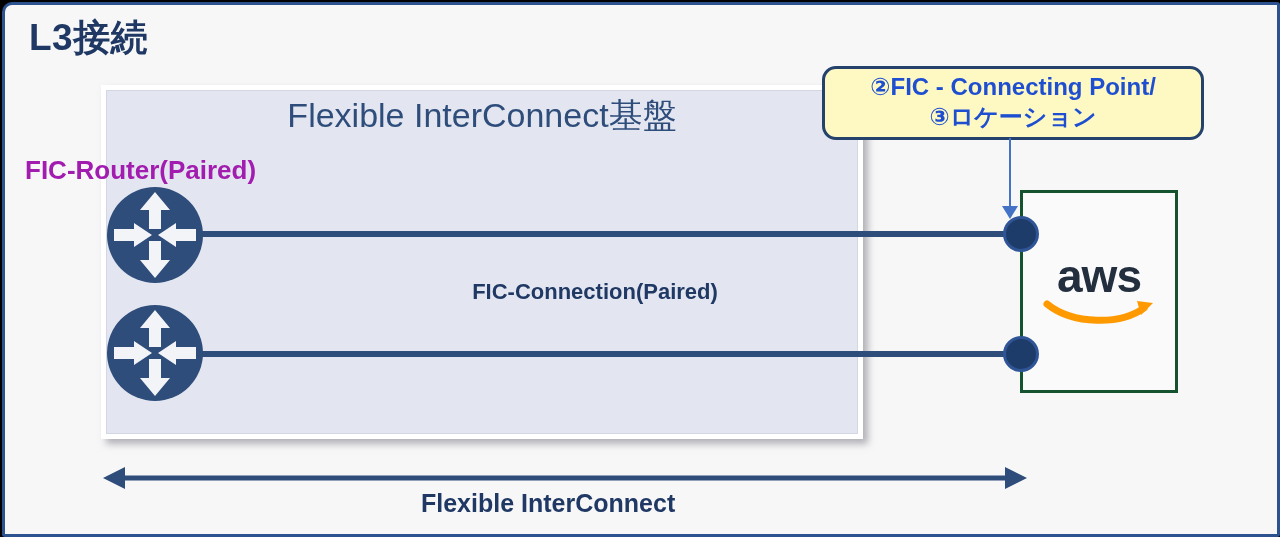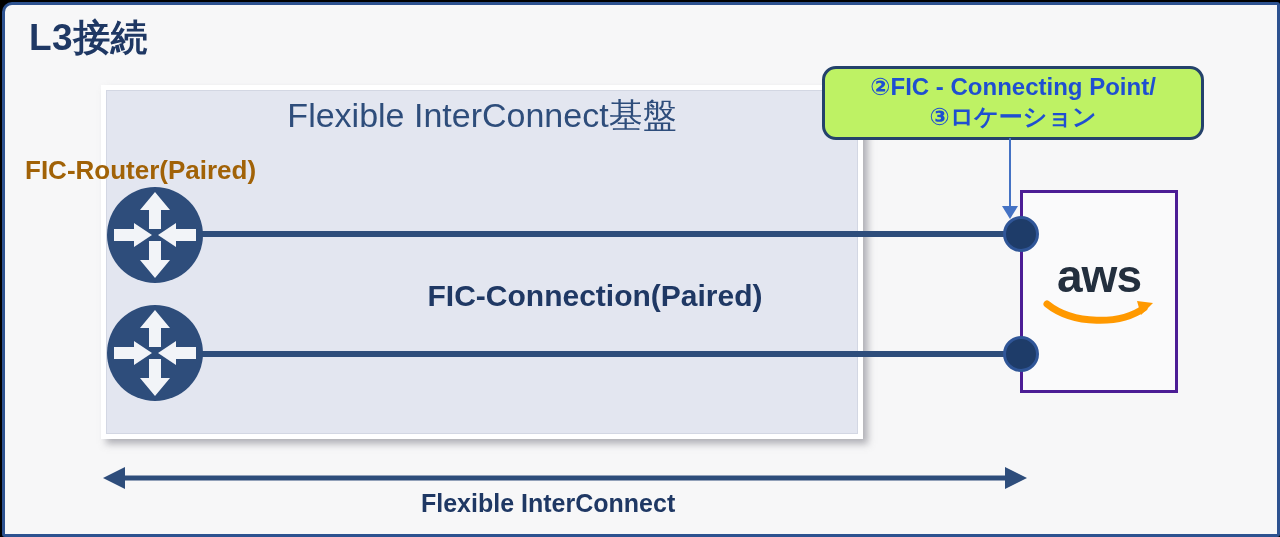--- a/index.html
+++ b/index.html
@@ -21,49 +21,49 @@
   }
   .panel-inner{
     width:100%;height:100%;background:#E3E6F0;border:1px solid #D3D7E3;box-sizing:border-box;
   }
   .panel-title{
     position:absolute;left:96px;top:88px;width:762px;text-align:center;
     font-size:34px;font-weight:normal;color:#2E4D7B;
   }
   .router-label{
     position:absolute;left:20px;top:150px;
-    font-size:26px;font-weight:bold;color:#a16207;
+    font-size:26px;font-weight:bold;color:#a21caf;
   }
   .router{position:absolute;width:100px;height:100px;}
   .router.top{left:100px;top:180px;}
   .router.bottom{left:100px;top:298px;}
   .conn-line{position:absolute;height:6px;background:#2E4D7B;}
   .conn-line.top{left:150px;top:226px;width:866px;}
   .conn-line.bottom{left:150px;top:346px;width:866px;}
   .connection-label{
     position:absolute;left:400px;top:274px;width:380px;text-align:center;
-    font-size:30px;font-weight:bold;color:#1F3864;
+    font-size:22px;font-weight:bold;color:#1F3864;
   }
   
   .callout{
     position:absolute;left:817px;top:61px;width:372px;
-    background:#bef264;border:3px solid #24426B;border-radius:14px;
+    background:#fef9c3;border:3px solid #24426B;border-radius:14px;
     text-align:center;padding:3px 2px 5px 2px;
     font-size:24px;font-weight:bold;color:#1F4FD1;line-height:1.25;
   }
   .callout-vline{position:absolute;left:1004px;top:133px;width:2px;height:70px;background:#4472C4;}
   .callout-arrowhead{
     position:absolute;left:997px;top:201px;width:0;height:0;
     border-left:8px solid transparent;border-right:8px solid transparent;
     border-top:13px solid #4472C4;
   }
   
   .aws-box{
     position:absolute;left:1015px;top:185px;width:158px;height:203px;
-    background:#FAFAFB;border:3px solid #4c1d95;box-sizing:border-box;
+    background:#FAFAFB;border:3px solid #14532d;box-sizing:border-box;
     display:flex;flex-direction:column;align-items:center;justify-content:center;
   }
   .aws-text{font-size:46px;font-weight:bold;color:#232F3E;line-height:0.9;letter-spacing:-1px;}
   .aws-smile{margin-top:2px;}
   .dot{
     position:absolute;width:30px;height:30px;border-radius:50%;
     background:#1E3C69;border:3px solid #2F5597;box-sizing:content-box;
   }
   .dot.top{left:998px;top:211px;}
   .dot.bottom{left:998px;top:331px;}

